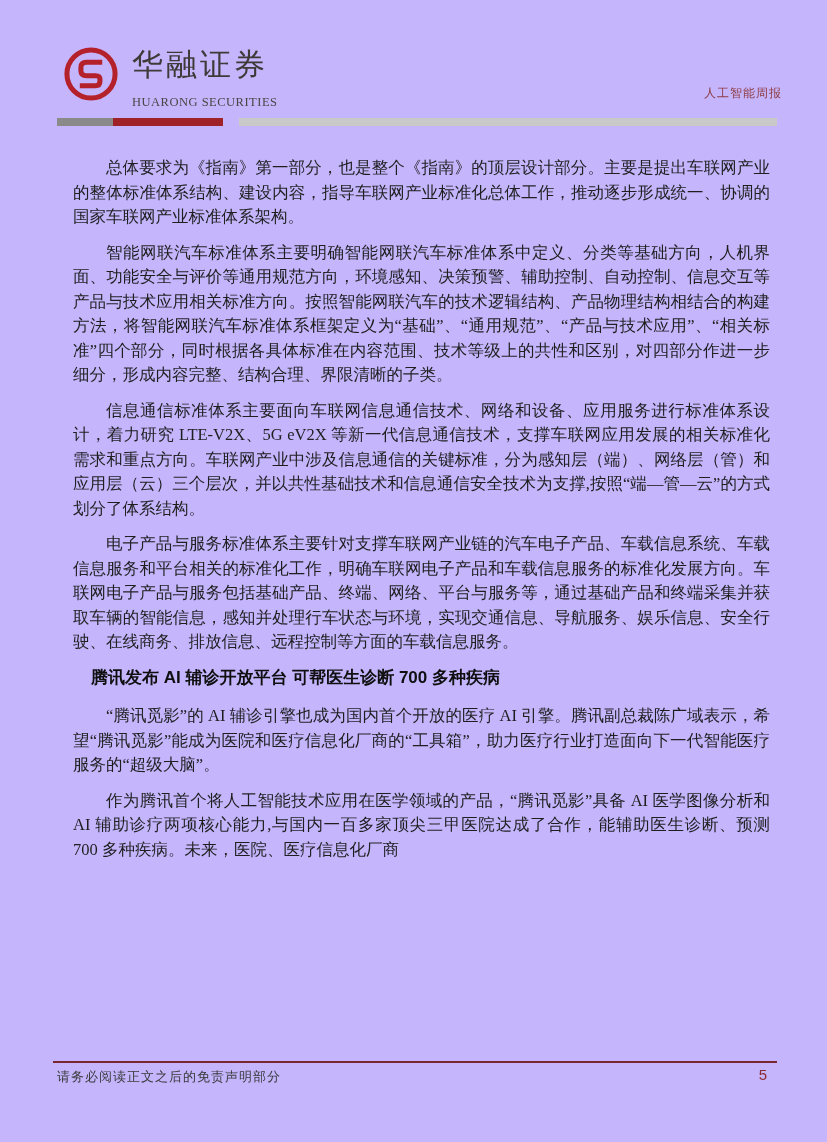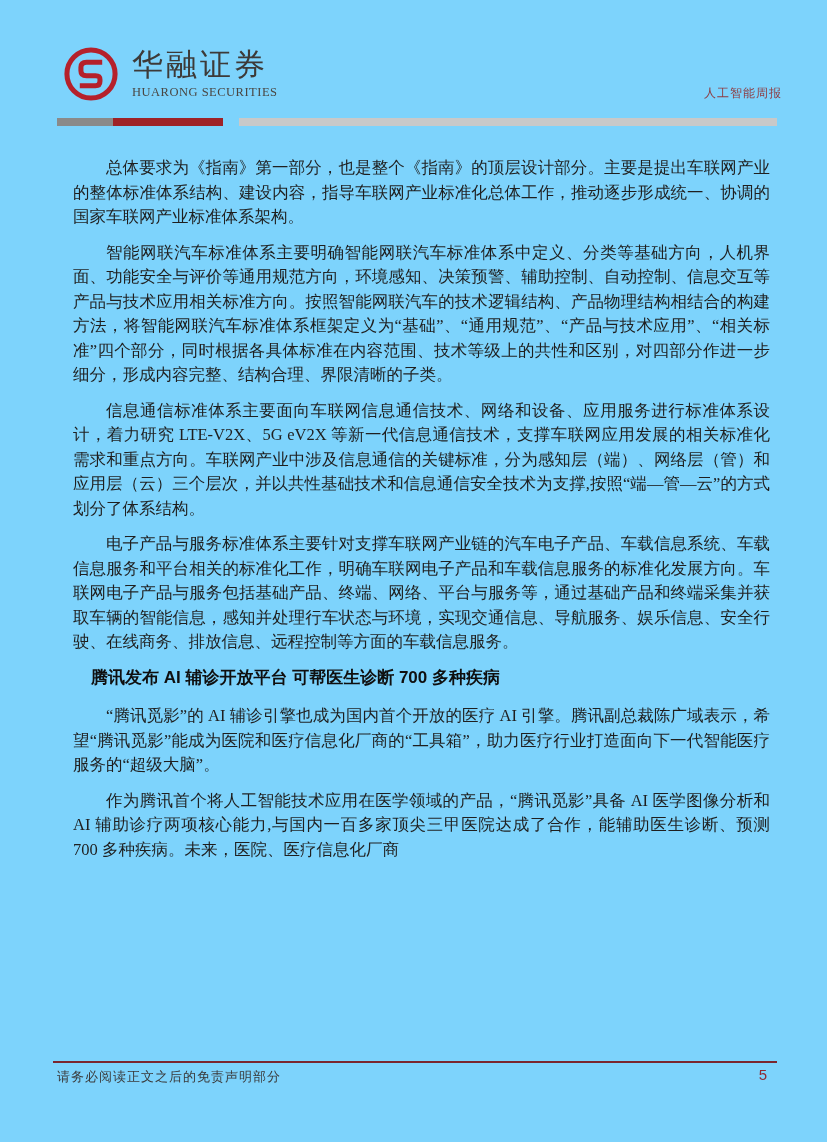--- a/index.html
+++ b/index.html
@@ -1,33 +1,33 @@
 <!DOCTYPE html>
 <html><head>
 <meta charset="utf-8">
 <style>
   html,body{margin:0;padding:0;background:#ffffff;}
   .page{
     position:relative;
     width:827px;height:1142px;
-    background:#7dd3fc;
+    background:#c4b5fd;
     font-family:"Liberation Serif","DejaVu Serif",serif;
     overflow:hidden;
   }
   
   .logo-row{position:absolute;top:46px;left:63px;display:flex;align-items:flex-start;}
   .logo-icon{width:56px;height:56px;flex:0 0 auto;}
   .brand-block{margin-left:13px;padding-top:2px;}
   .brand-cn{
     font-size:31px;line-height:34px;color:#3d3a38;
     letter-spacing:3px;white-space:nowrap;
   }
   .brand-en{
     font-size:12.5px;line-height:16px;color:#4a4642;
-    letter-spacing:0.5px;white-space:nowrap;margin-top:2px;
+    letter-spacing:0.5px;white-space:nowrap;margin-top:12px;
   }
   .report-type{
     position:absolute;top:85px;right:45px;
     font-size:12px;color:#8e3b40;letter-spacing:1px;white-space:nowrap;
   }
   .bar{position:absolute;top:118px;height:8px;}
   .bar-gray-dark{left:57px;width:56px;background:#8a8a8a;}
   .bar-red{left:113px;width:110px;background:#9e2227;}
   .bar-gray-light{left:239px;width:538px;background:#c9c9c9;}
   

